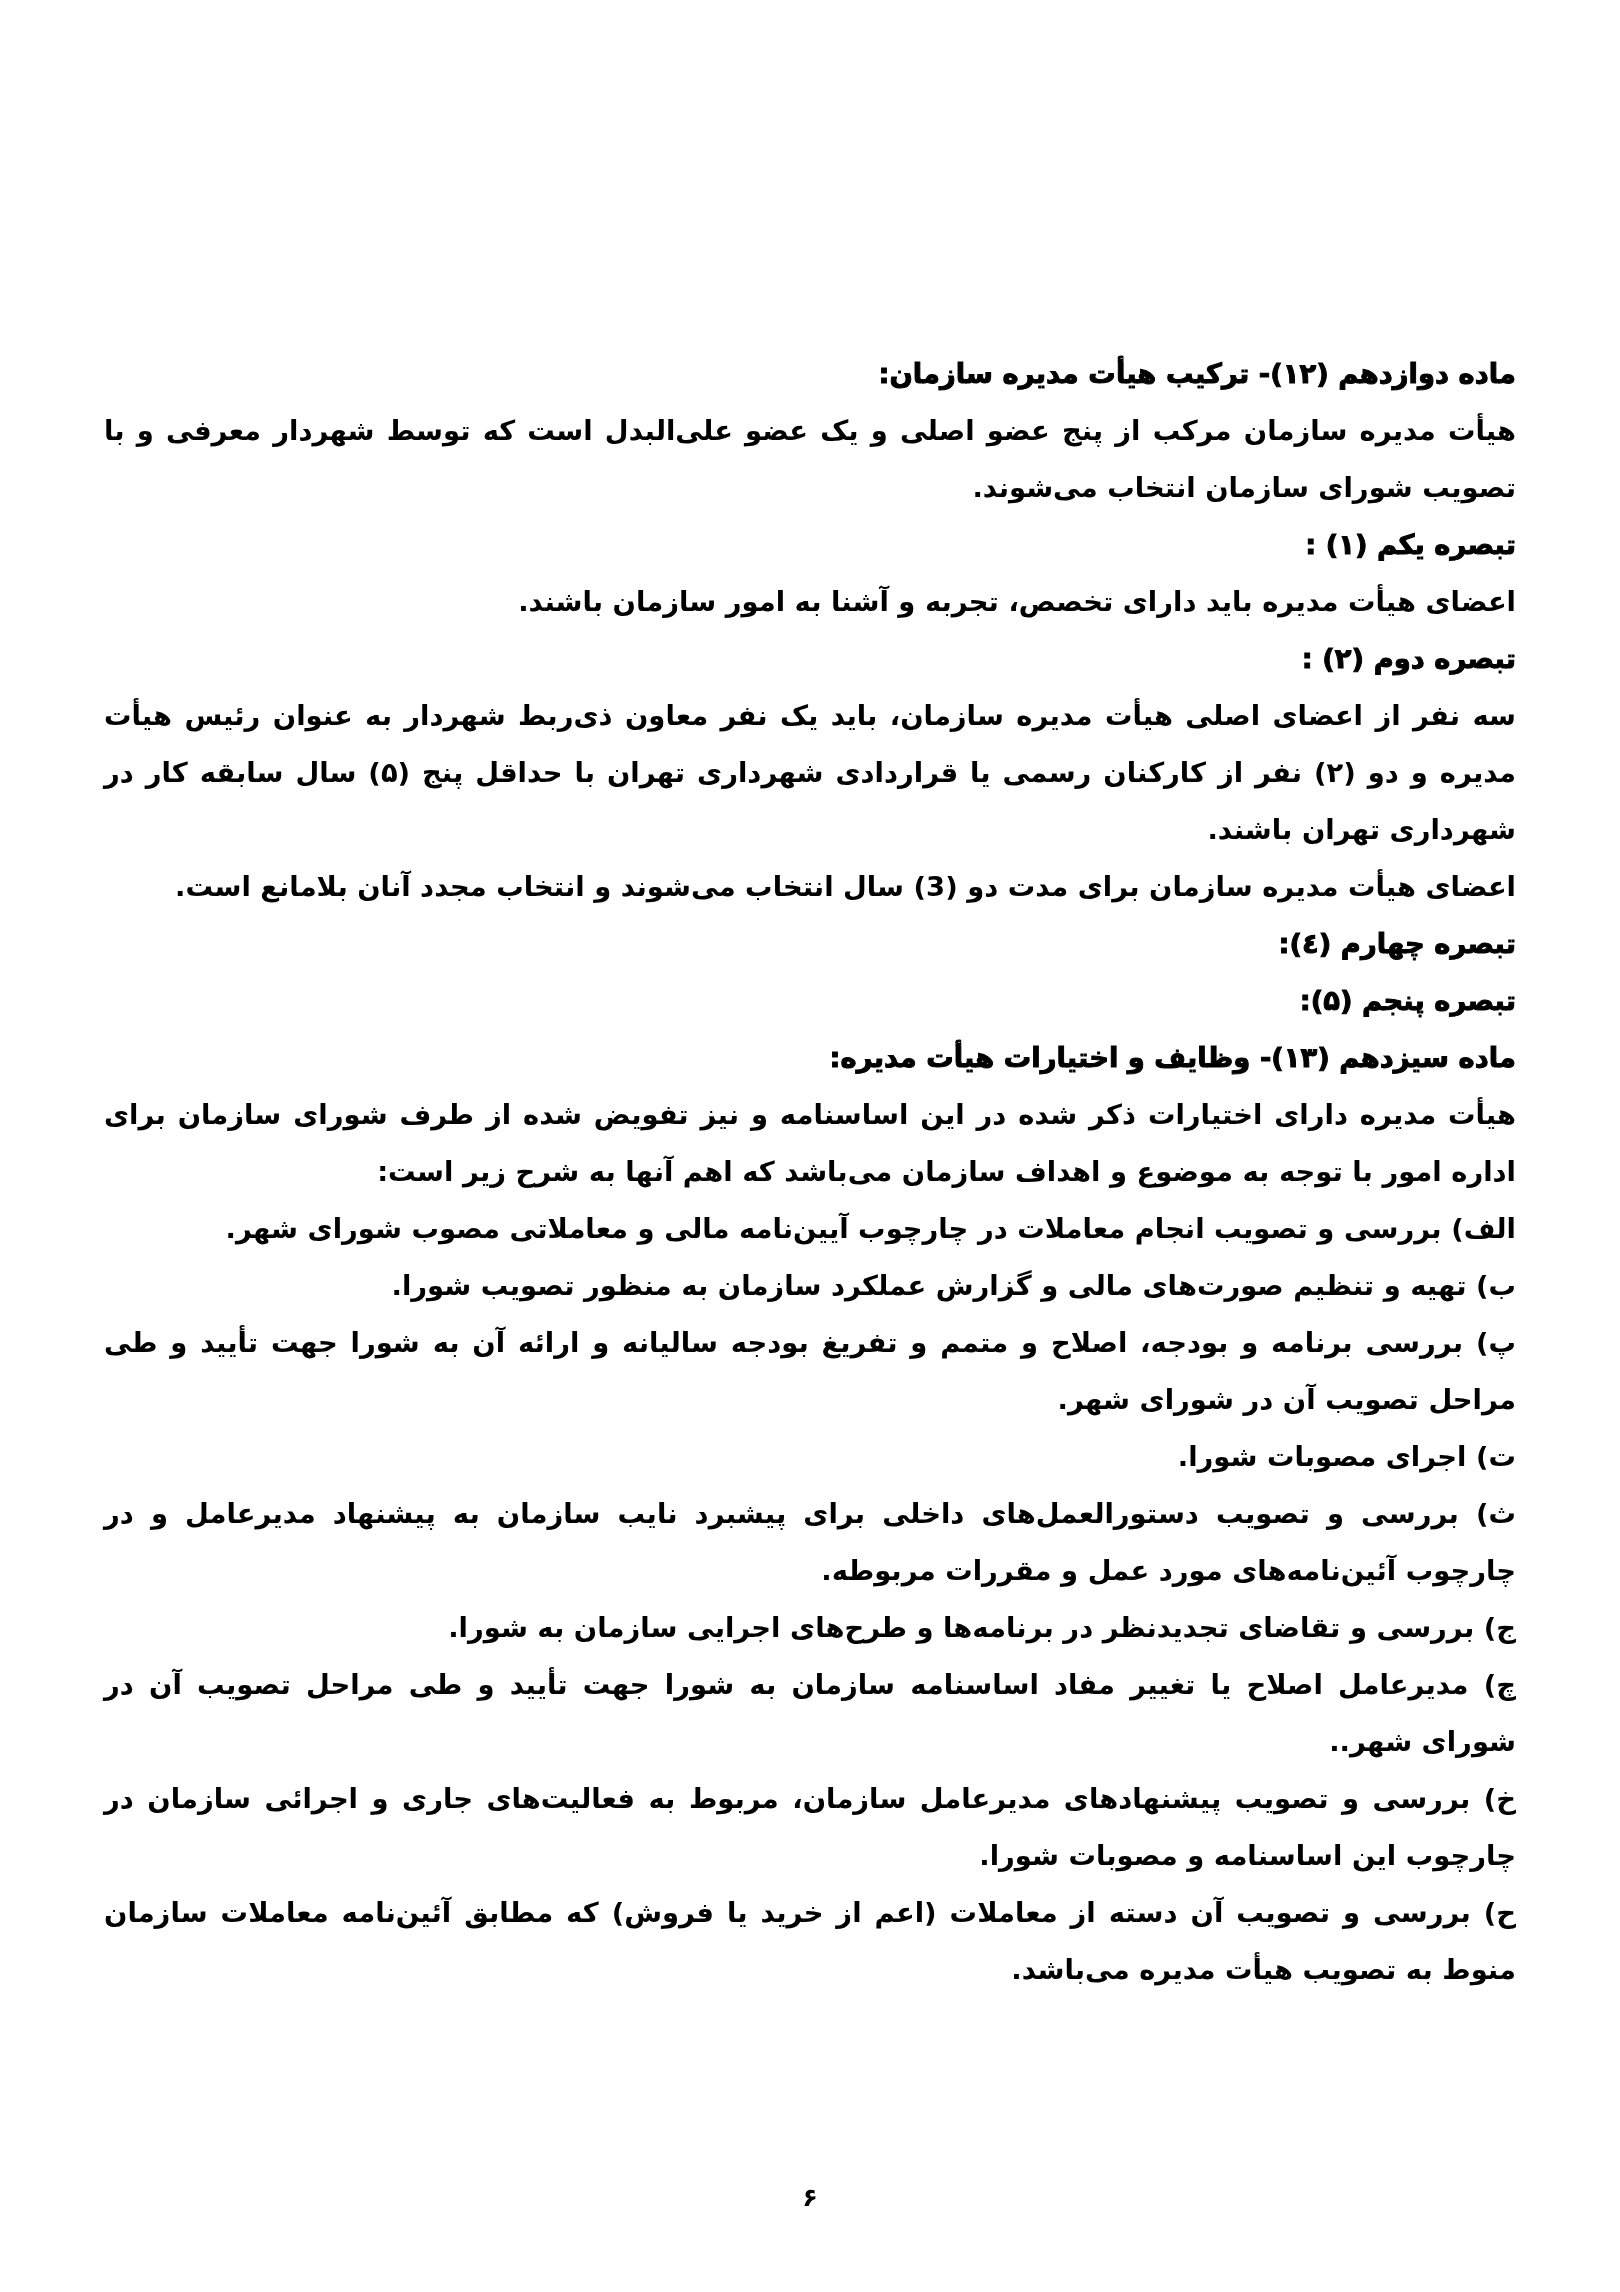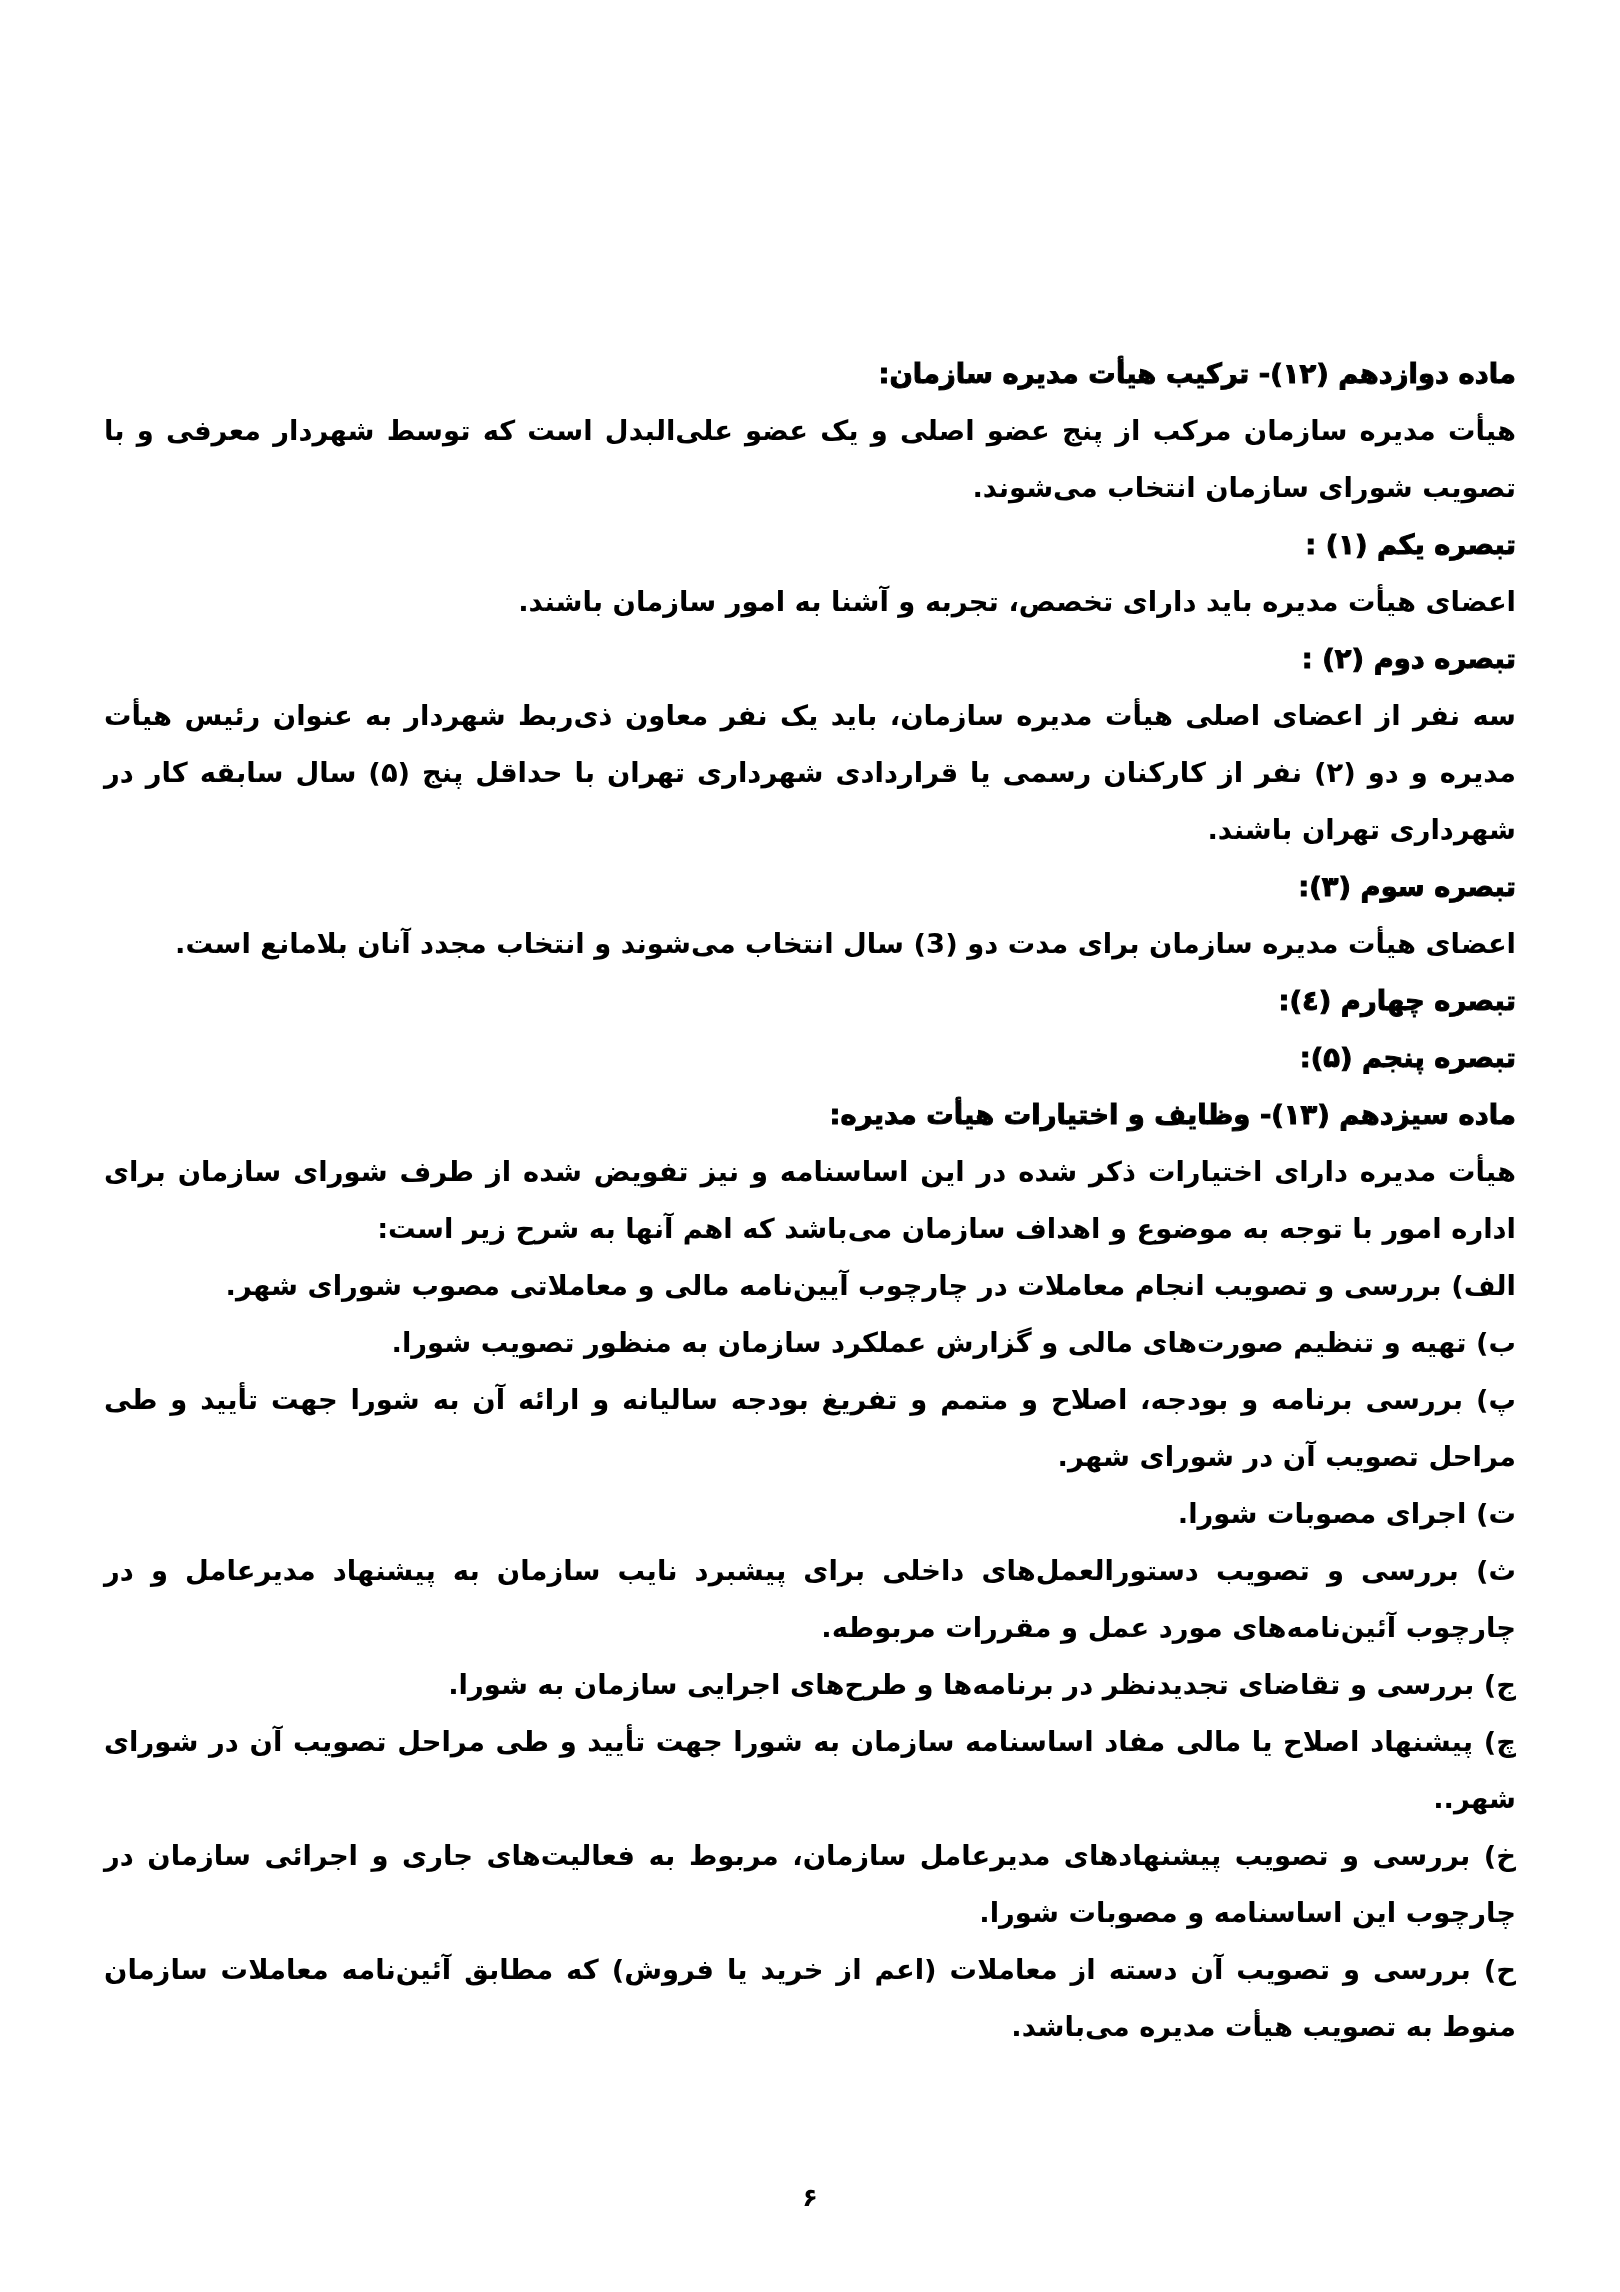--- a/index.html
+++ b/index.html
@@ -55,33 +55,32 @@
 <body>
 
 <div class="page">
   <main class="content" id="doc-blocks">
       <p class="heading">ماده دوازدهم (۱۲)- ترکیب هیأت مدیره سازمان:</p>
       <p class="para">هیأت مدیره سازمان مرکب از پنج عضو اصلی و یک عضو علی‌البدل است که توسط شهردار معرفی و با تصویب شورای سازمان انتخاب می‌شوند.</p>
       <p class="heading">تبصره یکم (۱) :</p>
       <p class="para">اعضای هیأت مدیره باید دارای تخصص، تجربه و آشنا به امور سازمان باشند.</p>
       <p class="heading">تبصره دوم (۲) :</p>
       <p class="para">سه نفر از اعضای اصلی هیأت مدیره سازمان، باید یک نفر معاون ذی‌ربط شهردار به عنوان رئیس هیأت مدیره و دو (۲) نفر از کارکنان رسمی یا قراردادی شهرداری تهران با حداقل پنج (۵) سال سابقه کار در شهرداری تهران باشند.</p>
-      <p class="heading">تبصره سوم (۳):</p>
       <p class="para">اعضای هیأت مدیره سازمان برای مدت دو (3) سال انتخاب می‌شوند و انتخاب مجدد آنان بلامانع است.</p>
       <p class="heading">تبصره چهارم (٤):</p>
       <p class="heading">تبصره پنجم (۵):</p>
       <p class="heading">ماده سیزدهم (۱۳)- وظایف و اختیارات هیأت مدیره:</p>
       <p class="para">هیأت مدیره دارای اختیارات ذکر شده در این اساسنامه و نیز تفویض شده از طرف شورای سازمان برای اداره امور با توجه به موضوع و اهداف سازمان می‌باشد که اهم آنها به شرح زیر است:</p>
       <p class="para">الف) بررسی و تصویب انجام معاملات در چارچوب آیین‌نامه مالی و معاملاتی مصوب شورای شهر.</p>
       <p class="para">ب) تهیه و تنظیم صورت‌های مالی و گزارش عملکرد سازمان به منظور تصویب شورا.</p>
       <p class="para">پ) بررسی برنامه و بودجه، اصلاح و متمم و تفریغ بودجه سالیانه و ارائه آن به شورا جهت تأیید و طی مراحل تصویب آن در شورای شهر.</p>
       <p class="para">ت) اجرای مصوبات شورا.</p>
       <p class="para">ث) بررسی و تصویب دستورالعمل‌های داخلی برای پیشبرد نایب سازمان به پیشنهاد مدیرعامل و در چارچوب آئین‌نامه‌های مورد عمل و مقررات مربوطه.</p>
       <p class="para">ج) بررسی و تقاضای تجدیدنظر در برنامه‌ها و طرح‌های اجرایی سازمان به شورا.</p>
-      <p class="para">چ) پیشنهاد اصلاح یا مالی مفاد اساسنامه سازمان به شورا جهت تأیید و طی مراحل تصویب آن در شورای شهر..</p>
+      <p class="para">چ) مدیرعامل اصلاح یا تغییر مفاد اساسنامه سازمان به شورا جهت تأیید و طی مراحل تصویب آن در شورای شهر..</p>
       <p class="para">خ) بررسی و تصویب پیشنهادهای مدیرعامل سازمان، مربوط به فعالیت‌های جاری و اجرائی سازمان در چارچوب این اساسنامه و مصوبات شورا.</p>
       <p class="para">ح) بررسی و تصویب آن دسته از معاملات (اعم از خرید یا فروش) که مطابق آئین‌نامه معاملات سازمان منوط به تصویب هیأت مدیره می‌باشد.</p>
     </main>
   <footer class="page-footer">
     <span>۶</span>
   </footer>
 </div>
 
 
 </body></html>

